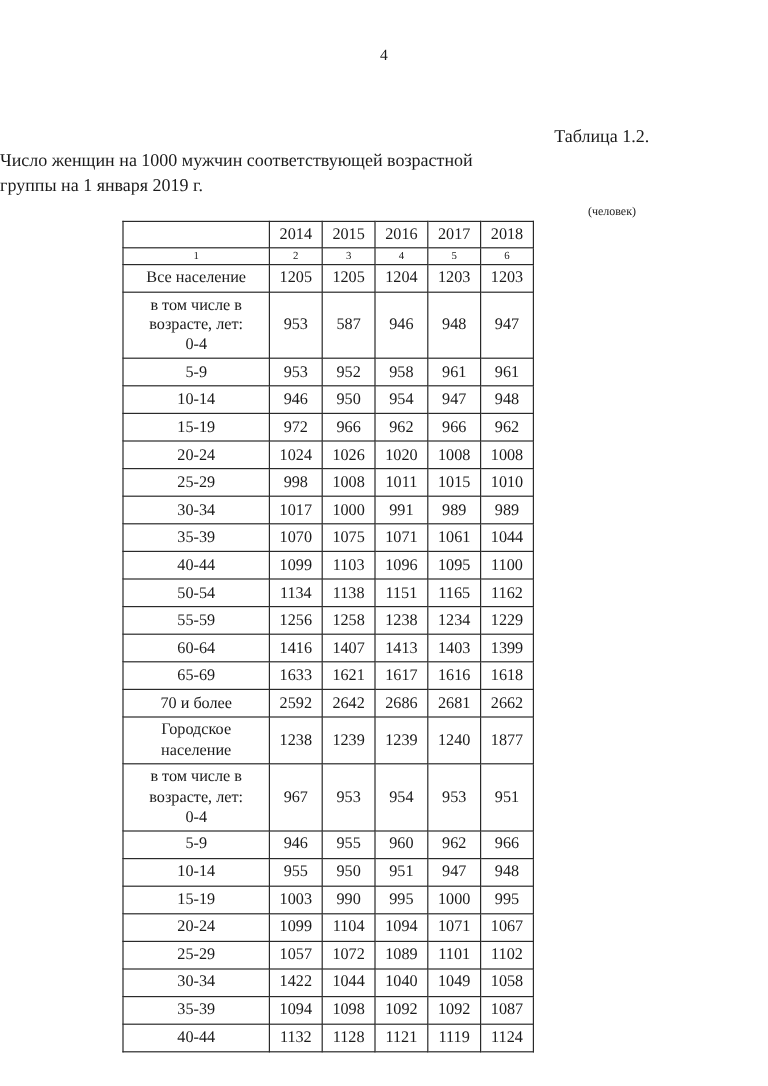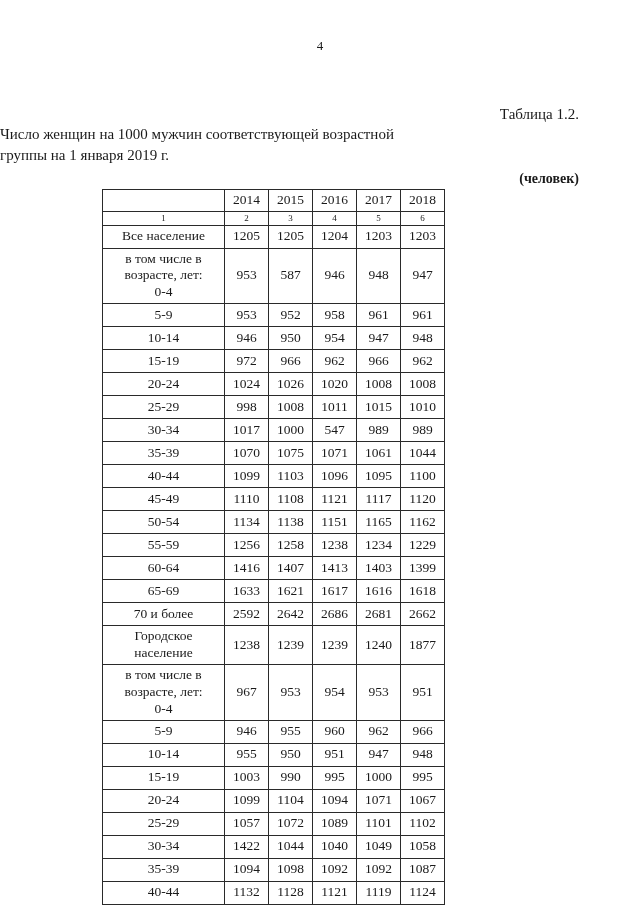--- a/index.html
+++ b/index.html
@@ -15,35 +15,34 @@
     overflow: hidden;
   }
   .page-number {
     padding-top: 38px;
     text-align: center;
     font-size: 13px;
   }
   .caption-block { margin-top: 52px; }
   .table-label {
     text-align: right;
-    padding-right: 61px;
+    padding-right: 99px;
     font-size: 15px;
   }
   .table-title {
     text-align: left;
     font-size: 15px;
     line-height: 1.25;
     margin-top: 2px;
   }
   .unit-note {
     text-align: right;
-    padding-right: 61px;
-    font-size: 14px;
+    padding-right: 110px;
+    font-size: 10px;
     margin-top: 6px;
-    font-weight: bold;
   }
   table.data-table {
     margin-left: 102px;
     margin-top: 2px;
     border-collapse: collapse;
     table-layout: fixed;
     width: 342px;
     font-size: 13.5px;
   }
   table.data-table td {
@@ -157,47 +156,39 @@
           <td class="value-cell">998</td>
           <td class="value-cell">1008</td>
           <td class="value-cell">1011</td>
           <td class="value-cell">1015</td>
           <td class="value-cell">1010</td>
         </tr>
         <tr>
           <td class="label-cell">30-34</td>
           <td class="value-cell">1017</td>
           <td class="value-cell">1000</td>
-          <td class="value-cell">547</td>
+          <td class="value-cell">991</td>
           <td class="value-cell">989</td>
           <td class="value-cell">989</td>
         </tr>
         <tr>
           <td class="label-cell">35-39</td>
           <td class="value-cell">1070</td>
           <td class="value-cell">1075</td>
           <td class="value-cell">1071</td>
           <td class="value-cell">1061</td>
           <td class="value-cell">1044</td>
         </tr>
         <tr>
           <td class="label-cell">40-44</td>
           <td class="value-cell">1099</td>
           <td class="value-cell">1103</td>
           <td class="value-cell">1096</td>
           <td class="value-cell">1095</td>
           <td class="value-cell">1100</td>
-        </tr>
-        <tr>
-          <td class="label-cell">45-49</td>
-          <td class="value-cell">1110</td>
-          <td class="value-cell">1108</td>
-          <td class="value-cell">1121</td>
-          <td class="value-cell">1117</td>
-          <td class="value-cell">1120</td>
         </tr>
         <tr>
           <td class="label-cell">50-54</td>
           <td class="value-cell">1134</td>
           <td class="value-cell">1138</td>
           <td class="value-cell">1151</td>
           <td class="value-cell">1165</td>
           <td class="value-cell">1162</td>
         </tr>
         <tr>

